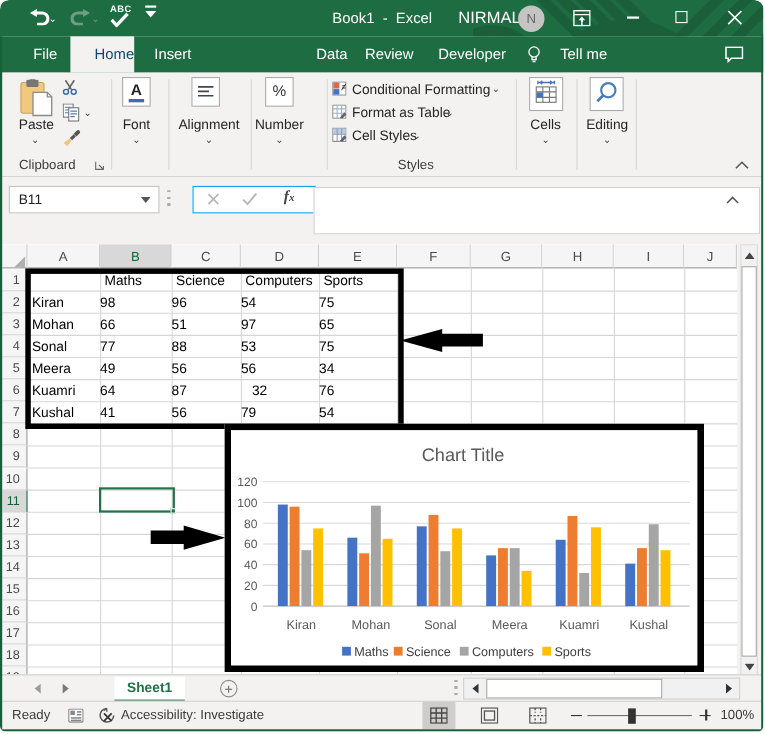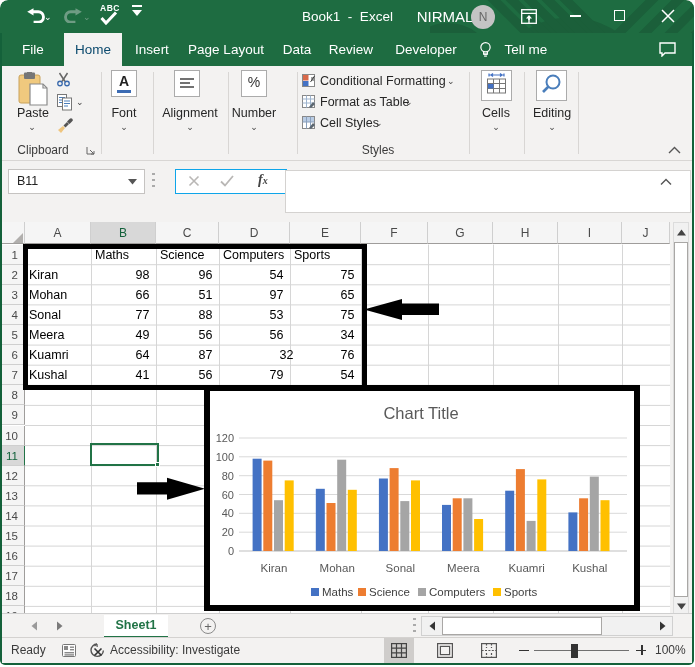--- a/index.html
+++ b/index.html
@@ -3,37 +3,37 @@
 <meta charset="utf-8">
 <style>
   * { margin:0; padding:0; box-sizing:border-box; }
   html,body { width:695px; height:667px; background:#fff; font-family:"Liberation Sans", sans-serif; overflow:hidden; }
   #win { position:absolute; left:0; top:0; width:694px; height:665px; background:#f3f2f1;
          border-radius:8px 8px 5px 5px; overflow:hidden; }
   .abs { position:absolute; }
   
   #titlebar { position:absolute; left:0; top:0; width:694px; height:33px; background:#1e6c41; overflow:hidden; border-radius:8px 8px 0 0; }
   #tabrow   { position:absolute; left:0; top:33px; width:694px; height:33px; background:#1e6c41; }
-  .tab { position:absolute; top:0; height:33px; line-height:33px; color:#fff; font-size:13.5px; text-align:center; }
+  .tab { position:absolute; top:0; height:33px; line-height:33px; color:#fff; font-size:13.5px; text-align:right; }
   #ribbon { position:absolute; left:0; top:66px; width:694px; height:95px; background:#f3f2f1; border-bottom:1px solid #d8d6d4;}
   .vsep { position:absolute; top:6px; width:1px; height:82px; background:#d8d6d4; }
   .glabel { position:absolute; font-size:12px; color:#3b3b3b; text-align:center; }
   .btnbox { position:absolute; width:26px; height:27px; background:#fff; border:1px solid #ababab; }
   .blabel { position:absolute; font-size:12.5px; color:#262626; text-align:center; }
   .chev { position:absolute; font-size:9px; color:#444; text-align:center; }
   
   #fbar { position:absolute; left:0; top:161px; width:694px; height:61px; background:#f3f2f1; }
   
   #sheet { position:absolute; left:2px; top:222px; width:668px; height:391px; background:#fff; overflow:hidden;}
   .colh { position:absolute; top:0; height:22px; background:#f5f5f5; border-right:1px solid #cfcfcf; border-bottom:1px solid #9f9d9b;
           font-size:12px; color:#4a4a4a; text-align:center; line-height:22px; }
   .rowh { position:absolute; left:0; width:23px; background:#f5f5f5; border-right:1px solid #9f9d9b; border-bottom:1px solid #cfcfcf;
           font-size:11.5px; color:#4a4a4a; text-align:right; padding-right:6px; }
   .cell { position:absolute; font-size:12.5px; color:#000; line-height:20px; white-space:nowrap; }
-  .num { text-align:right; }
+  .num { text-align:left; }
   
   #vscroll { position:absolute; left:673px; top:222px; width:16px; height:392px; background:#f1f1f1; border:1px solid #dcdcdc;}
   #tabstrip { position:absolute; left:0; top:613px; width:692px; height:24px; background:#f3f2f1; border-top:1px solid #cfcfcf; }
   #statusbar { position:absolute; left:0; top:637px; width:692px; height:26px; background:#f3f2f1; border-top:1px solid #d4d2d0; font-size:12px; color:#3b3b3b;}
 </style>
 </head>
 <body>
 <div id="win">
   <div id="titlebar">
 
@@ -102,21 +102,20 @@
     <div class="abs" style="left:570px;top:15px;width:11px;height:1.6px;background:#fff;"></div>
     <div class="abs" style="left:614px;top:10px;width:11px;height:11px;border:1.6px solid #fff;"></div>
     <svg class="abs" style="left:661px;top:9px" width="14" height="14" viewBox="0 0 14 14">
       <path d="M1 1 L13 13 M13 1 L1 13" stroke="#fff" stroke-width="1.5"></path>
     </svg>
   </div>
   <div id="tabrow">
     <div class="tab" style="left:14px;width:38px;">File</div>
     <div class="tab" style="left:64px;width:58px;background:#f3f2f1;color:#0c4a6e;">Home</div>
     <div class="tab" style="left:130px;width:44px;">Insert</div>
-    <div class="tab" style="left:186px;width:80px;">Page Layout</div>
     <div class="tab" style="left:278px;width:38px;">Data</div>
     <div class="tab" style="left:326px;width:50px;">Review</div>
     <div class="tab" style="left:392px;width:68px;">Developer</div>
     <svg class="abs" style="left:479px;top:8px" width="13" height="19" viewBox="0 0 14 20">
       <g stroke="#fff" stroke-width="1.3" fill="none">
         <circle cx="7" cy="6.5" r="5"></circle>
         <path d="M5 11 V14 H9 V11"></path>
           <path d="M5 14 H9"></path>
           <path d="M5.5 16 H8.5"></path>
       </g>

